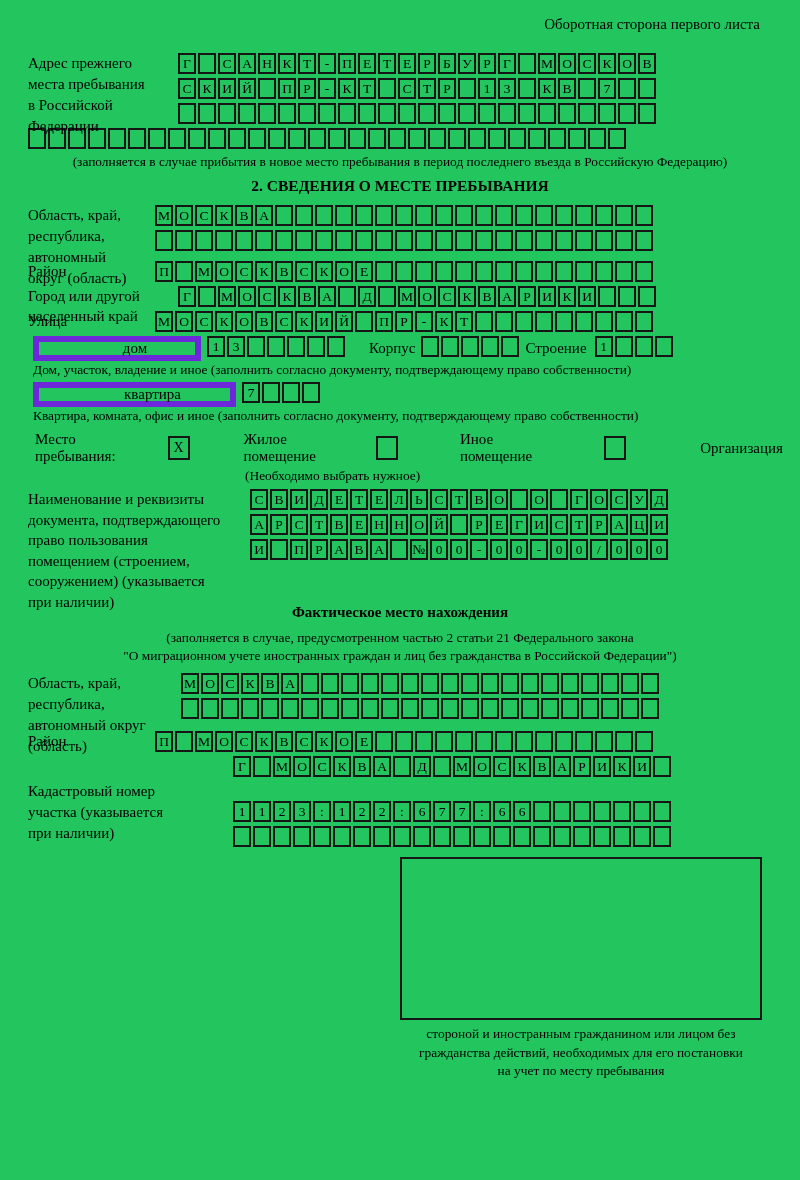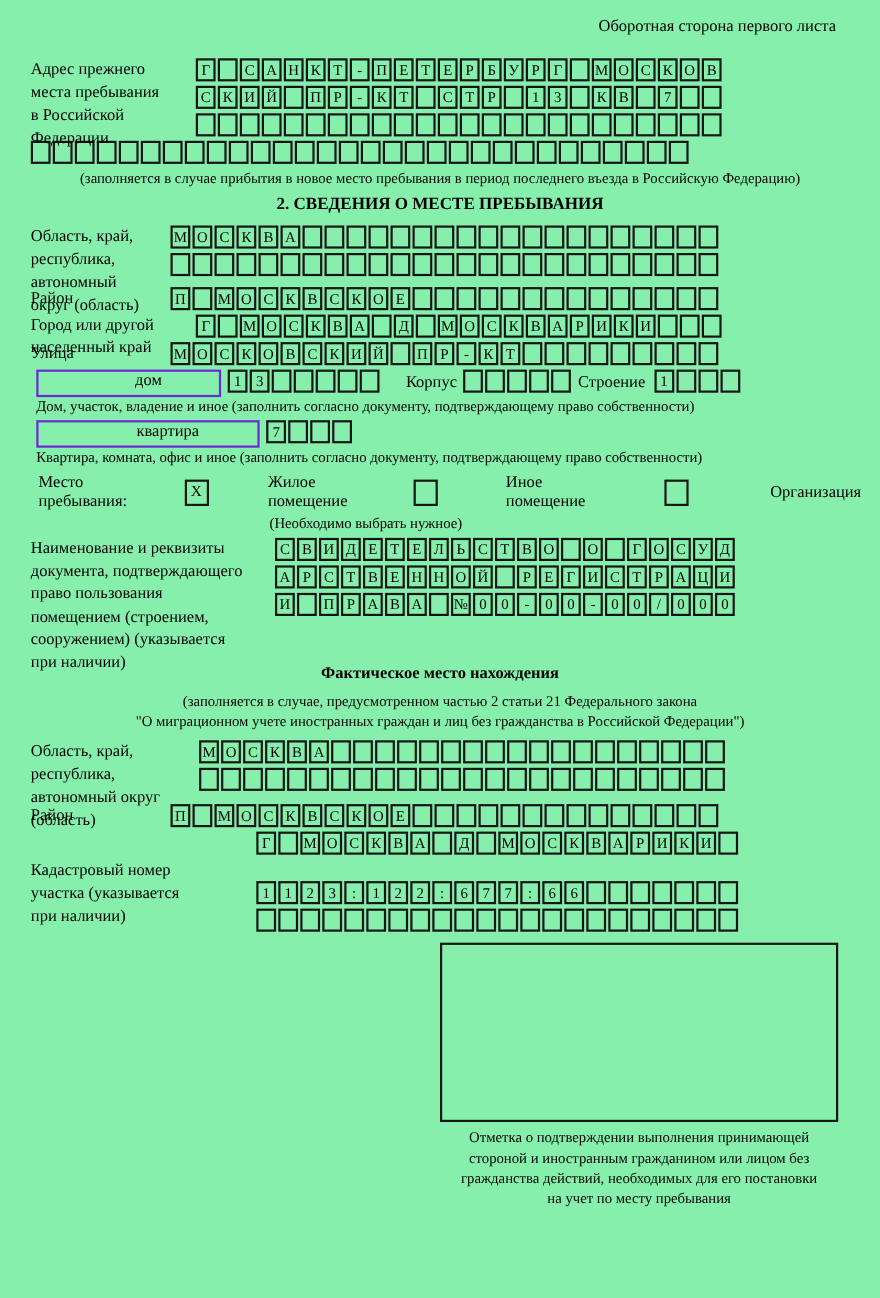--- a/index.html
+++ b/index.html
@@ -1,32 +1,32 @@
 <!DOCTYPE html>
 <html><head>
 <meta charset="utf-8">
 <style>
   * { margin:0; padding:0; box-sizing:border-box; }
   html,body { background:#fff; }
   body { font-family:"Liberation Serif","DejaVu Serif",serif; color:#000; }
-  .page { width:800px; height:1180px; padding:16px 28px 8px; background:#86efac; overflow:hidden; }
+  .page { width:800px; height:1180px; padding:16px 28px 8px; background:#22c55e; overflow:hidden; }
   .corner { text-align:right; font-size:15px; padding-right:12px; margin-bottom:20px; }
   .frow { position:relative; }
   .flabel { position:absolute; left:0; top:0; width:var(--lw); font-size:15px; line-height:21px; }
   .flabel div { white-space:nowrap; }
   .fcells { margin-left:var(--lw); }
   .cellrow { display:flex; margin-bottom:4px; }
   .cell { flex:0 0 18px; width:18px; height:21px; border:2px solid #161616; margin-right:2px;
           display:flex; align-items:center; justify-content:center; font-size:13.5px; line-height:1; }
   .note { font-size:13.4px; line-height:18px; }
   .center { text-align:center; }
   .sec-title { text-align:center; font-weight:700; font-size:15.5px; margin:6px 0 10px;font-family:Liberation Serif, serif; }
   .fact-title { text-align:center; font-weight:700; font-size:15px; margin-bottom:8px; }
   .house-row { display:flex; align-items:flex-start; margin-left:5px; }
-  .widebox { border:2px solid #6d28d9; height:25px; display:flex; justify-content:center;
+  .widebox { border:6px solid #6d28d9; height:25px; display:flex; align-items:center; justify-content:center;
              font-size:15px; margin-right:6px; flex:0 0 auto;padding-left:36px; }
   .inline-label { font-size:15px; line-height:25px; white-space:nowrap; }
   .stay-row { display:flex; align-items:center; margin-left:7px; font-size:15px; }
   .checkbox { width:22px; height:24px; border:2px solid #161616; display:inline-flex; align-items:center;
               justify-content:center; font-size:14px; flex:0 0 auto; }
   .stamp-box { width:362px; height:163px; border:2px solid #161616; margin-left:372px; }
   .stamp-caption { width:390px; margin-left:358px; text-align:center; font-size:13.4px; line-height:18.5px; margin-top:5px; }
 </style>
 </head>
 <body>
@@ -646,19 +646,18 @@
           <span class="cell"></span>
           <span class="cell"></span>
           <span class="cell"></span>
           <span class="cell"></span>
         </div>
     </div>
   </div>
 
   <div class="stamp-box" style="margin-top:10px;"></div>
   <div class="stamp-caption">
-      <div>Отметка о подтверждении выполнения принимающей</div>
       <div>стороной и иностранным гражданином или лицом без</div>
       <div>гражданства действий, необходимых для его постановки</div>
       <div>на учет по месту пребывания</div>
     </div>
 
 </div>
 
 </body></html>

